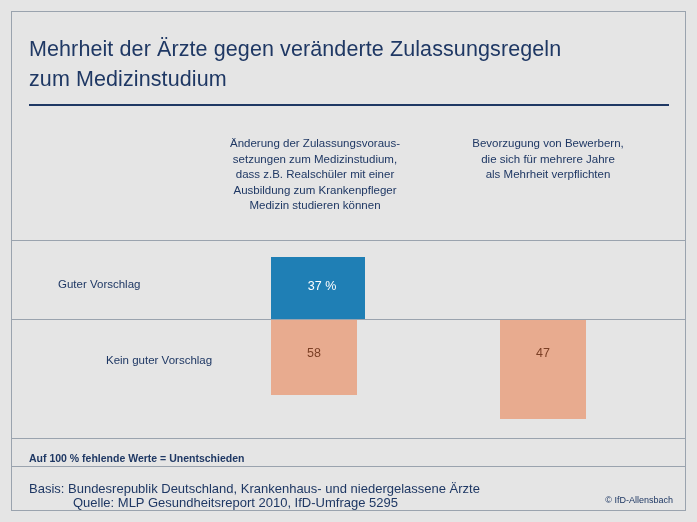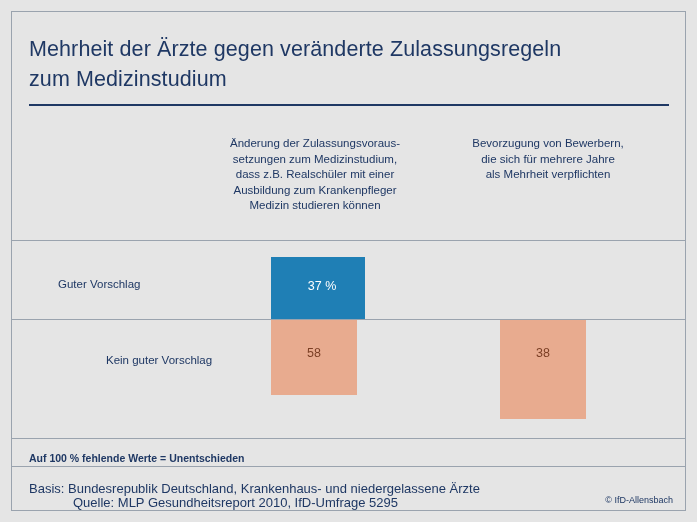--- a/index.html
+++ b/index.html
@@ -171,20 +171,20 @@
   <div class="row-label" id="row-label-0">Guter Vorschlag</div>
   <div class="row-label" id="row-label-1">Kein guter Vorschlag</div>
 
   <div class="bar good" id="bar-good-0">
     <span class="bar-value">37 %</span>
   </div>
   <div class="bar bad" id="bar-bad-0">
     <span class="bar-value">58</span>
   </div>
   <div class="bar bad" id="bar-bad-1">
-    <span class="bar-value">38</span>
+    <span class="bar-value">47</span>
   </div>
 
   <div class="footnote">Auf 100 % fehlende Werte = Unentschieden</div>
   <div class="source" id="source-0">Basis: Bundesrepublik Deutschland, Krankenhaus- und niedergelassene Ärzte</div>
   <div class="source" id="source-1">Quelle: MLP Gesundheitsreport 2010, IfD-Umfrage 5295</div>
   <div class="copyright">© IfD-Allensbach</div>
 </div>
 
 </body></html>

